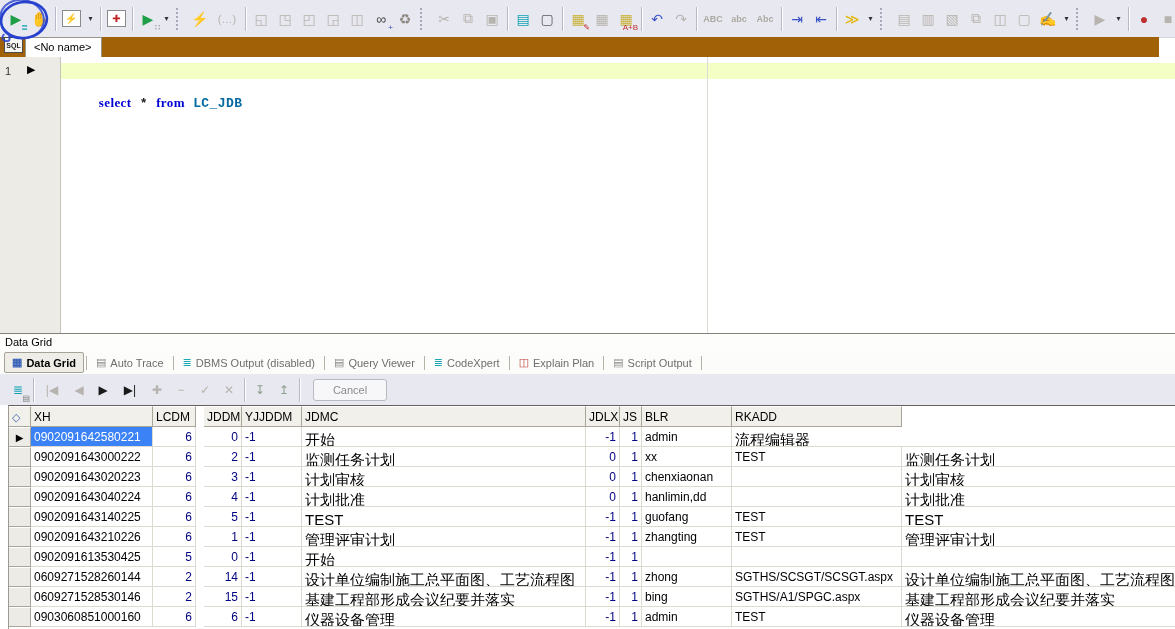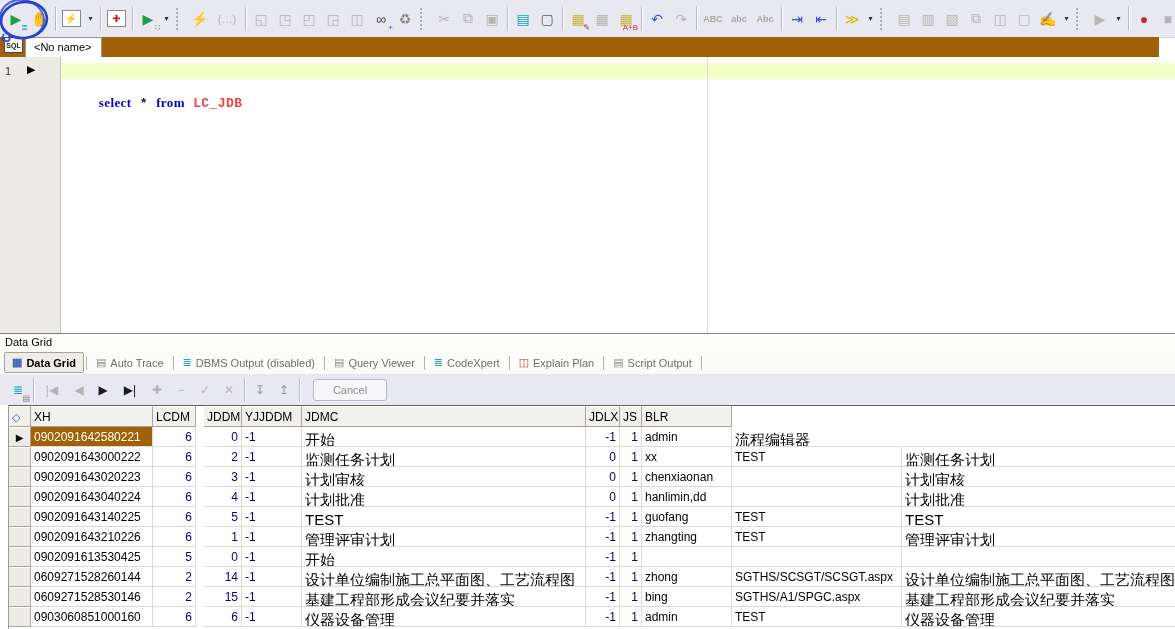--- a/index.html
+++ b/index.html
@@ -31,21 +31,21 @@
           padding:3px 10px 0 8px;font-size:11px;color:#000;}
 
   
   .editor{position:absolute;left:0;top:57px;right:0;height:276px;background:#fff;}
   .gutter{position:absolute;left:0;top:0;bottom:0;width:60px;background:#ECEBE5;border-right:1px solid #C6C3BA;}
   .lnum{position:absolute;left:5px;top:8px;font-size:11px;color:#333;}
   .linemark{position:absolute;left:27px;top:6px;font-size:11px;color:#000;}
   .curline{position:absolute;left:61px;right:0;top:6px;height:16px;background:#F3FFC4;}
   .codeline{position:absolute;left:66px;top:8px;font-family:"Liberation Mono",monospace;
             font-size:13px;font-weight:bold;white-space:pre;letter-spacing:0.4px;}
-  .kw{color:#0000D4;font-family:Liberation Serif, serif;} .op{color:#1a1a1a;} .id{color:#ef4444;}
+  .kw{color:#0000D4;font-family:Liberation Serif, serif;} .op{color:#1a1a1a;} .id{color:#0369a1;}
   .vguide{position:absolute;left:707px;top:0;bottom:0;width:1px;background:#DCDCD4;}
 
   
   .paneltitle{position:absolute;left:0;top:333px;right:0;height:17px;background:#FDFDFC;
               border-top:1px solid #83817A;border-bottom:1px solid #E4E2DA;padding:2px 0 0 5px;font-size:11px;color:#000;}
   .restabs{position:absolute;left:0;top:351px;right:0;height:23px;background:#FCFCFA;
            display:flex;align-items:center;padding-left:4px;}
   .rtab{display:flex;align-items:center;gap:4px;padding:3px 7px;font-size:11px;color:#6E6E6E;white-space:nowrap;}
   .rtab.active{color:#000;background:#EEEDE7;border:1px solid #A6A396;border-radius:2px;font-weight:bold;}
   .rticon{font-size:11px;}
@@ -67,21 +67,21 @@
   .hicon{color:#4060B0;font-size:11px;}
   .grow{display:flex;height:20px;}
   .gc{box-sizing:border-box;border-right:1px solid #DDDAD2;border-bottom:1px solid #DDDAD2;
       padding:3px 3px 0 3px;overflow:hidden;white-space:nowrap;color:#000;}
   .csel{background:#ECEBE5;border-top:1px solid #fff;border-right:1px solid #A9A699;
         border-bottom:1px solid #A9A699;text-align:center;padding:0;}
   .rowmark{font-size:10px;line-height:19px;color:#000;}
   .num{text-align:right;color:#000080;}
   .yjj{color:#000080;}
   .cn{font-size:15px;padding-top:4px;}
-  .selcell{background:#a16207;color:#fff;}
+  .selcell{background:#3b82f6;color:#fff;}
   .w0{width:22px;flex:none;} .w1{width:122px;flex:none;} .w2{width:43px;flex:none;}
   .w3{width:38px;flex:none;margin-left:8px;} .w4{width:60px;flex:none;} .w5{width:284px;flex:none;}
   .w6{width:34px;flex:none;} .w7{width:22px;flex:none;} .w8{width:90px;flex:none;}
   .w9{width:170px;flex:none;} .w10{flex:1;}
 </style>
 </head>
 <body>
 
 <div id="app">
 
@@ -539,20 +539,21 @@
     <div class="ghead">
       <div class="gh w0"><span class="hicon">◇</span></div>
       <div class="gh w1">XH</div>
       <div class="gh w2">LCDM</div>
       <div class="gh w3">JDDM</div>
       <div class="gh w4">YJJDDM</div>
       <div class="gh w5">JDMC</div>
       <div class="gh w6">JDLX</div>
       <div class="gh w7">JS</div>
       <div class="gh w8">BLR</div>
+      <div class="gh w9">RKADD</div>
     </div>
     <div>
 
         <div class="grow">
           <div class="gc csel w0"><span class="rowmark">▶</span></div>
           <div class="gc w1 selcell">0902091642580221</div>
           <div class="gc w2 num">6</div>
           <div class="gc w3 num">0</div>
           <div class="gc w4 yjj">-1</div>
           <div class="gc w5 cn">开始</div>

